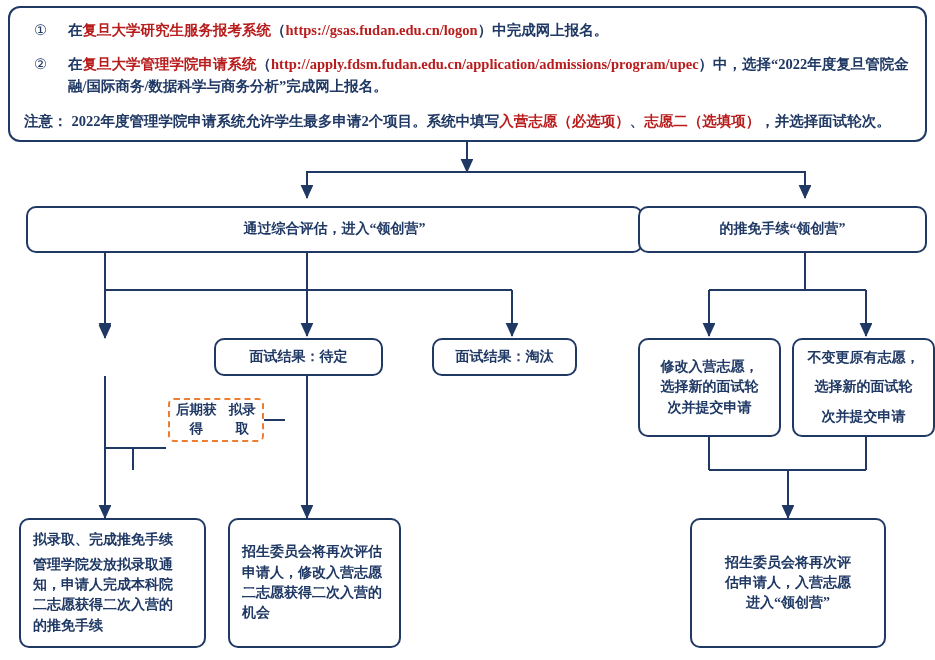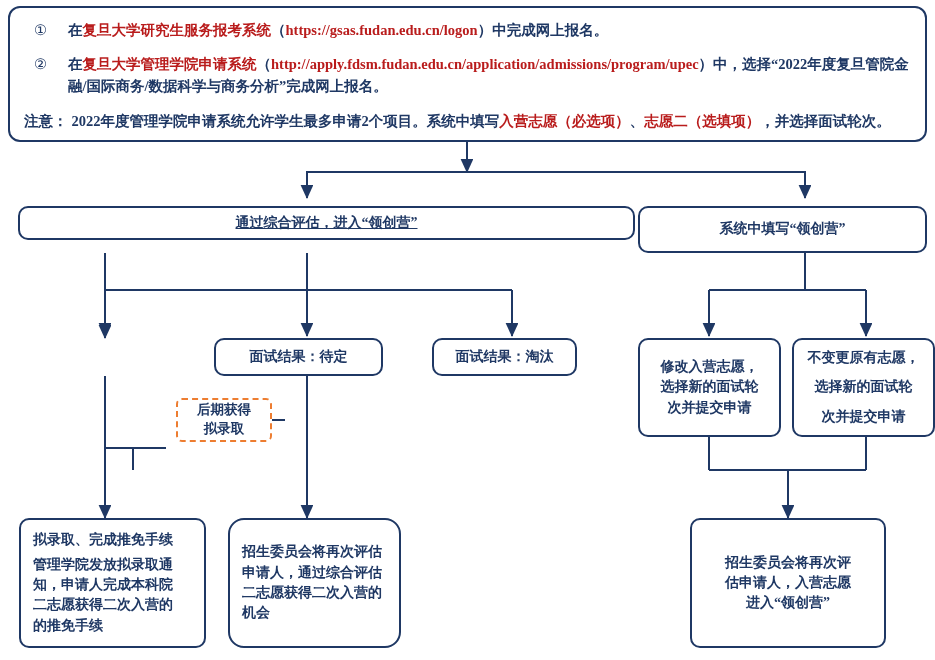--- a/index.html
+++ b/index.html
@@ -174,26 +174,26 @@
     <div class="hdr-row">
       <span class="hdr-num">②</span>
       <span class="hdr-text"><span>在</span><span class="red">复旦大学管理学院申请系统</span><span>（</span><span class="red">http://apply.fdsm.fudan.edu.cn/application/admissions/program/upec</span><span>）</span><span>中，选择“2022年度复旦管院金融/国际商务/数据科学与商务分析”完成网上报名。</span></span>
     </div>
     <div class="note-row">
       <span class="note-label">注意：</span>
       <span class="note-text"><span>2022年度管理学院申请系统允许学生最多申请2个项目。系统中填写</span><span class="red">入营志愿（必选项）</span><span>、</span><span class="red">志愿二（选填项）</span><span>，并选择面试轮次。</span></span>
     </div>
   </div>
 
-  <div class="node" style="left:18px; top:206px; width:617px; height:34px;text-decoration:underline;">
+  <div class="node" style="left:26px; top:206px; width:617px; height:47px;">
     <p>通过综合评估，进入“领创营”</p>
   </div>
 
   <div class="node" style="left:638px; top:206px; width:289px; height:47px;">
-    <p>系统中填写“领创营”</p>
+    <p>的推免手续“领创营”</p>
   </div>
 
 
   <div class="node" style="left:214px; top:338px; width:169px; height:38px;">
     <p>面试结果：待定</p>
   </div>
 
   <div class="node" style="left:432px; top:338px; width:145px; height:38px;">
     <p>面试结果：淘汰</p>
   </div>
@@ -203,37 +203,37 @@
     <p class="line">选择新的面试轮</p>
     <p class="line">次并提交申请</p>
   </div>
 
   <div class="node" style="left:792px; top:338px; width:143px; height:99px;gap:9px;">
     <p class="line">不变更原有志愿，</p>
     <p class="line">选择新的面试轮</p>
     <p class="line">次并提交申请</p>
   </div>
 
-  <div class="dashed" style="left:176px; top:398px; width:96px; height:44px; flex-direction:column;">
+  <div class="dashed" style="left:168px; top:398px; width:96px; height:44px; flex-direction:row;">
     <span class="line">后期获得</span>
     <span class="line">拟录取</span>
   </div>
 
   <div class="node leftalign" style="left:19px; top:518px; width:187px; height:130px;">
     <p class="line">拟录取、完成推免手续</p>
     <p class="spacer"></p>
     <p class="line">管理学院发放拟录取通</p>
     <p class="line">知，申请人完成本科院</p>
     <p class="line">二志愿获得二次入营的</p>
     <p class="line">的推免手续</p>
   </div>
 
-  <div class="node leftalign" style="left:228px; top:518px; width:173px; height:130px;border-radius:16px;">
+  <div class="node leftalign" style="left:228px; top:518px; width:173px; height:130px;">
     <p class="line">招生委员会将再次评估</p>
-    <p class="line">申请人，通过综合评估</p>
+    <p class="line">申请人，修改入营志愿</p>
     <p class="line">二志愿获得二次入营的</p>
     <p class="line">机会</p>
   </div>
 
   <div class="node" style="left:690px; top:518px; width:196px; height:130px;">
     <p class="line">招生委员会将再次评</p>
     <p class="line">估申请人，入营志愿</p>
     <p class="line">进入“领创营”</p>
   </div>
 

